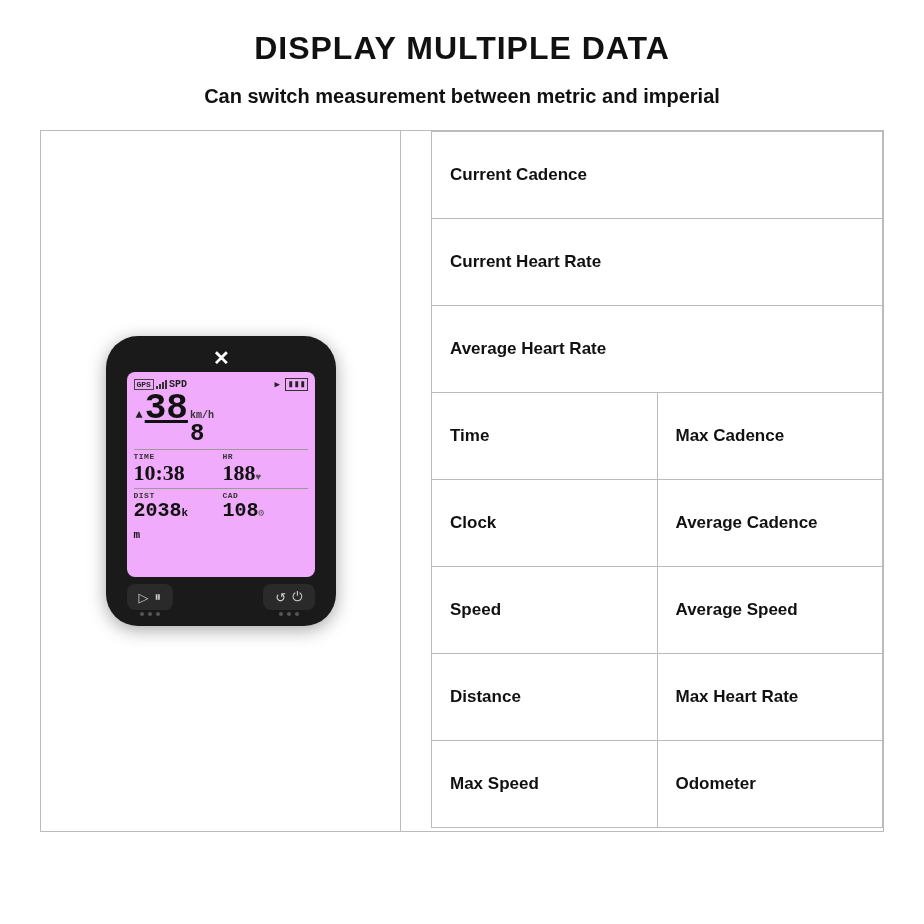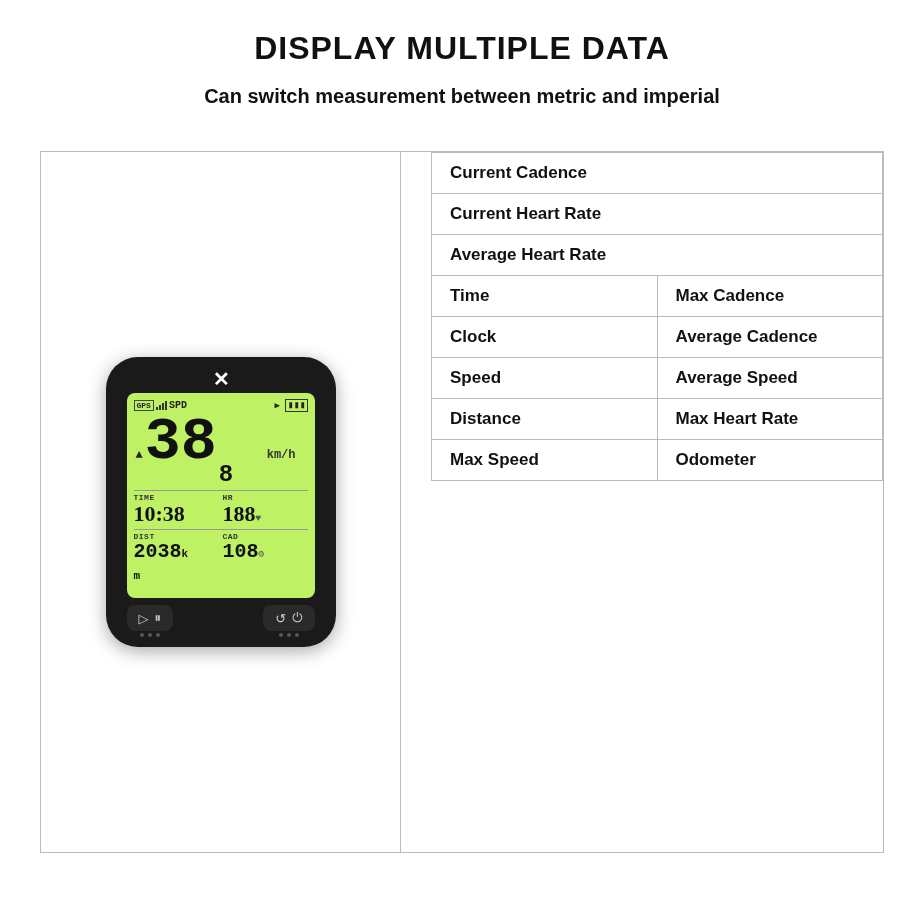--- a/index.html
+++ b/index.html
@@ -15,21 +15,21 @@
       font-size: 32px;
       font-weight: 900;
       letter-spacing: 1px;
       margin-bottom: 18px;
       color: #111;
     }
     .subtitle {
       text-align: center;
       font-size: 20px;
       font-weight: 600;
-      margin-bottom: 43px;
+      margin-bottom: 22px;
       color: #111;
     }
     .content-area {
       display: flex;
       flex-direction: row;
       align-items: flex-start;
       gap: 30px;
       border: 1.5px solid #bbb;
     }
     
@@ -62,21 +62,21 @@
       left: 50%;
       transform: translateX(-50%);
       color: #fff;
       font-size: 20px;
       font-weight: 900;
       letter-spacing: -2px;
     }
     .device-screen {
       width: 188px;
       height: 210px;
-      background: #bef264;
+      background: #f0abfc;
       border-radius: 8px;
       margin-top: 22px;
       padding: 6px 7px 5px 7px;
       display: flex;
       flex-direction: column;
       gap: 0;
       font-family: 'Courier New', monospace;
     }
     .screen-top-bar {
       display: flex;
@@ -96,28 +96,28 @@
     .battery { font-size: 10px; border: 1px solid #333; padding: 0 1px; }
 
     .main-speed-area {
       display: flex;
       align-items: baseline;
       justify-content: flex-start;
       gap: 0;
       padding: 0 2px;
     }
     .arrow-up { font-size: 12px; color: #222; margin-right: 2px; }
-    .speed-big { font-size: 60px; font-weight: 900; color: #111; line-height: 1; }
+    .speed-big { font-size: 36px; font-weight: 900; color: #111; line-height: 1; text-decoration: underline; }
     .speed-right {
       display: flex;
       flex-direction: column;
       align-items: flex-start;
       margin-left: 2px;
     }
-    .kmh-label { font-size: 12px; font-weight: bold; color: #333; margin-left: 48px; }
+    .kmh-label { font-size: 10px; font-weight: bold; color: #333; }
     .speed-small-num { font-size: 24px; font-weight: 900; color: #111; line-height: 1.1; }
 
     .screen-divider { height: 1px; background: #999; margin: 2px 0; }
 
     .screen-row {
       display: flex;
       gap: 4px;
       align-items: flex-start;
     }
     .screen-cell {
@@ -160,21 +160,21 @@
       flex: 1;
       min-height: 700px;
     }
     .data-table {
       width: 100%;
       border-collapse: collapse;
       height: 100%;
     }
     .data-table td {
       border: 1.5px solid #bbb;
-      padding: 10px 18px;
+      padding: 33px 18px;
       font-size: 17px;
       font-weight: 600;
       color: #111;
       vertical-align: middle;
     }
     .data-table .full-row td {
       width: 100%;
     }
     .data-table .split-row td {
       width: 50%;

